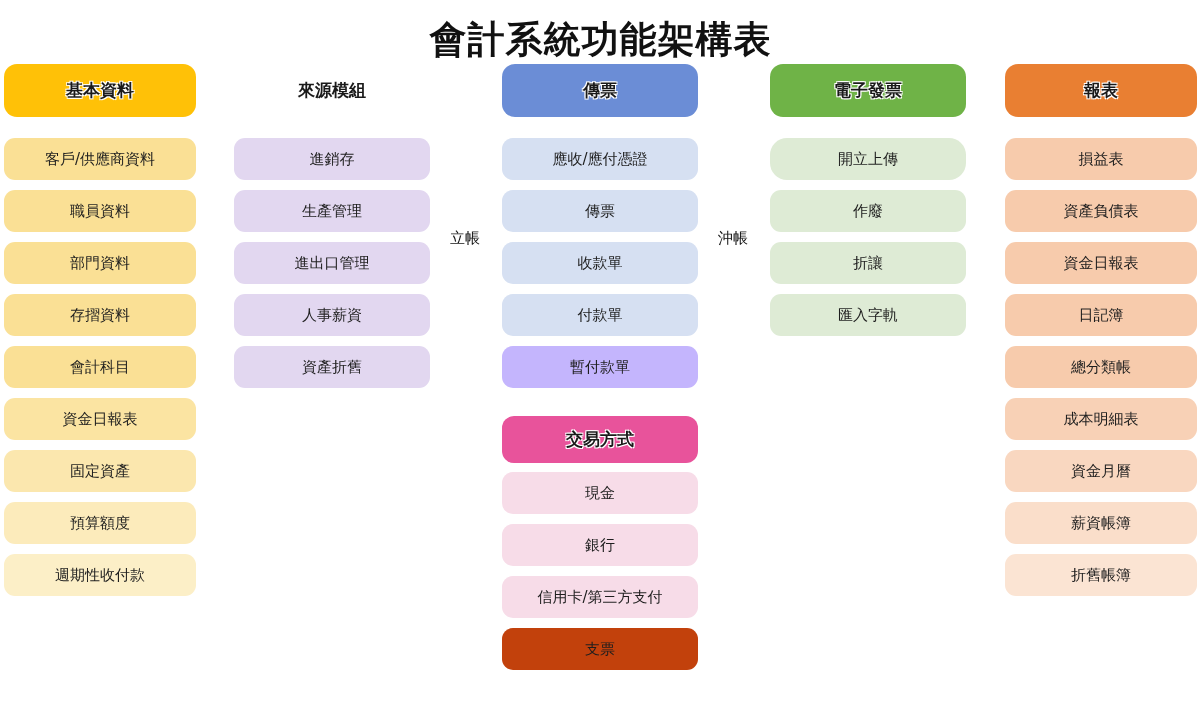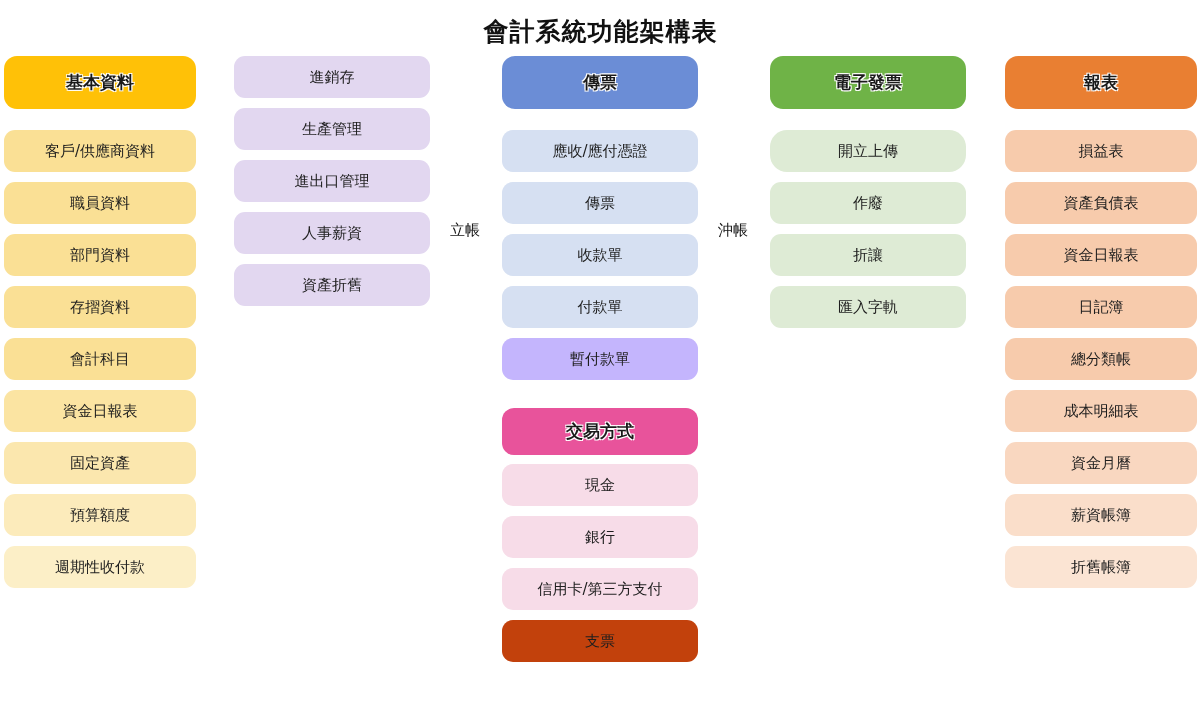--- a/index.html
+++ b/index.html
@@ -10,26 +10,26 @@
     width: 1201px;
     height: 709px;
     background: #ffffff;
     font-family: "DejaVu Sans", "Liberation Sans", sans-serif;
     overflow: hidden;
     position: relative;
   }
 
   .page-title {
     text-align: center;
-    font-size: 25px;
+    font-size: 37px;
     font-weight: bold;
     color: #111111;
     letter-spacing: 1px;
     margin: 0;
-    padding-top: 12px;
+    padding-top: 20px;
     height: 44px;
     line-height: 40px;
   }
 
   .board {
     position: relative;
     width: 1201px;
     height: 660px;
   }
 
@@ -119,20 +119,21 @@
         <div class="item" style="background: rgb(250, 224, 149);">存摺資料</div>
         <div class="item" style="background: rgb(250, 224, 149);">會計科目</div>
         <div class="item" style="background: rgb(251, 228, 162);">資金日報表</div>
         <div class="item" style="background: rgb(251, 231, 174);">固定資產</div>
         <div class="item" style="background: rgb(252, 235, 187);">預算額度</div>
         <div class="item" style="background: rgb(252, 239, 199);">週期性收付款</div>
       </div>
   </div>
 
   <div class="column col-2">
+    <div class="col-header">來源模組</div>
     <div class="item-list">
         <div class="item" style="background: rgb(226, 215, 240);">進銷存</div>
         <div class="item" style="background: rgb(226, 215, 240);">生產管理</div>
         <div class="item" style="background: rgb(226, 215, 240);">進出口管理</div>
         <div class="item" style="background: rgb(226, 215, 240);">人事薪資</div>
         <div class="item" style="background: rgb(226, 215, 240);">資產折舊</div>
       </div>
   </div>
 
   <div class="column col-3">

